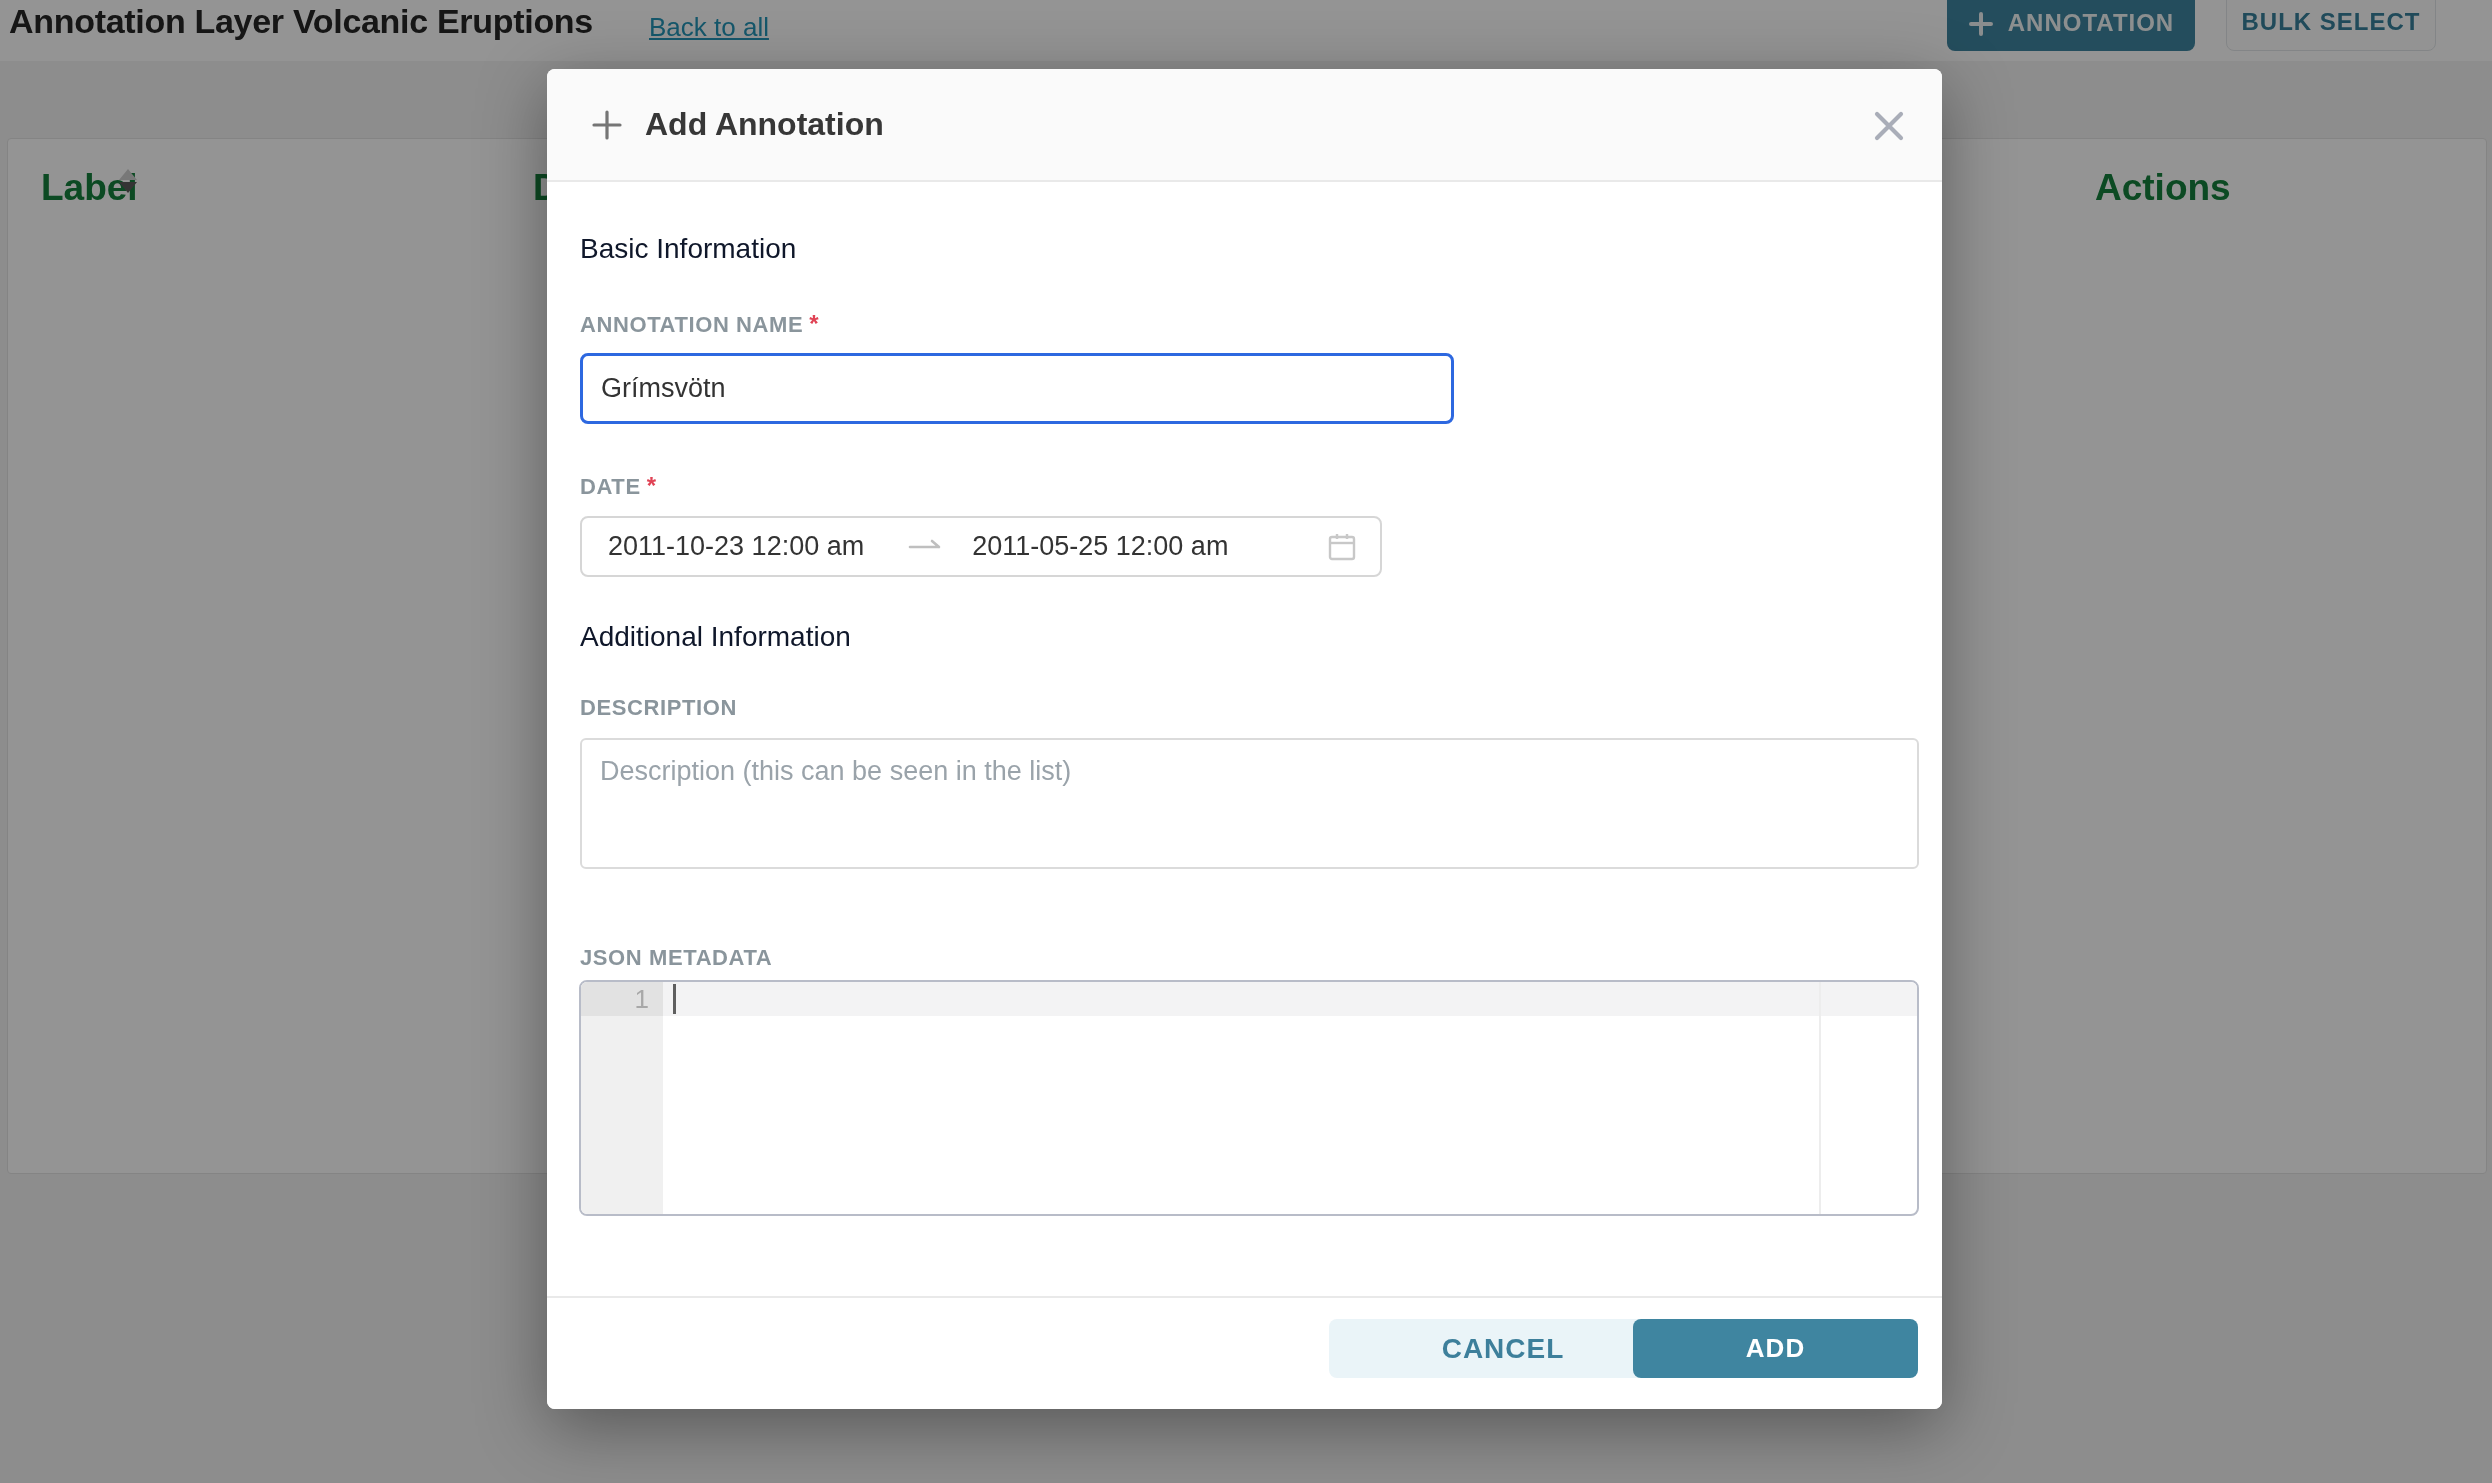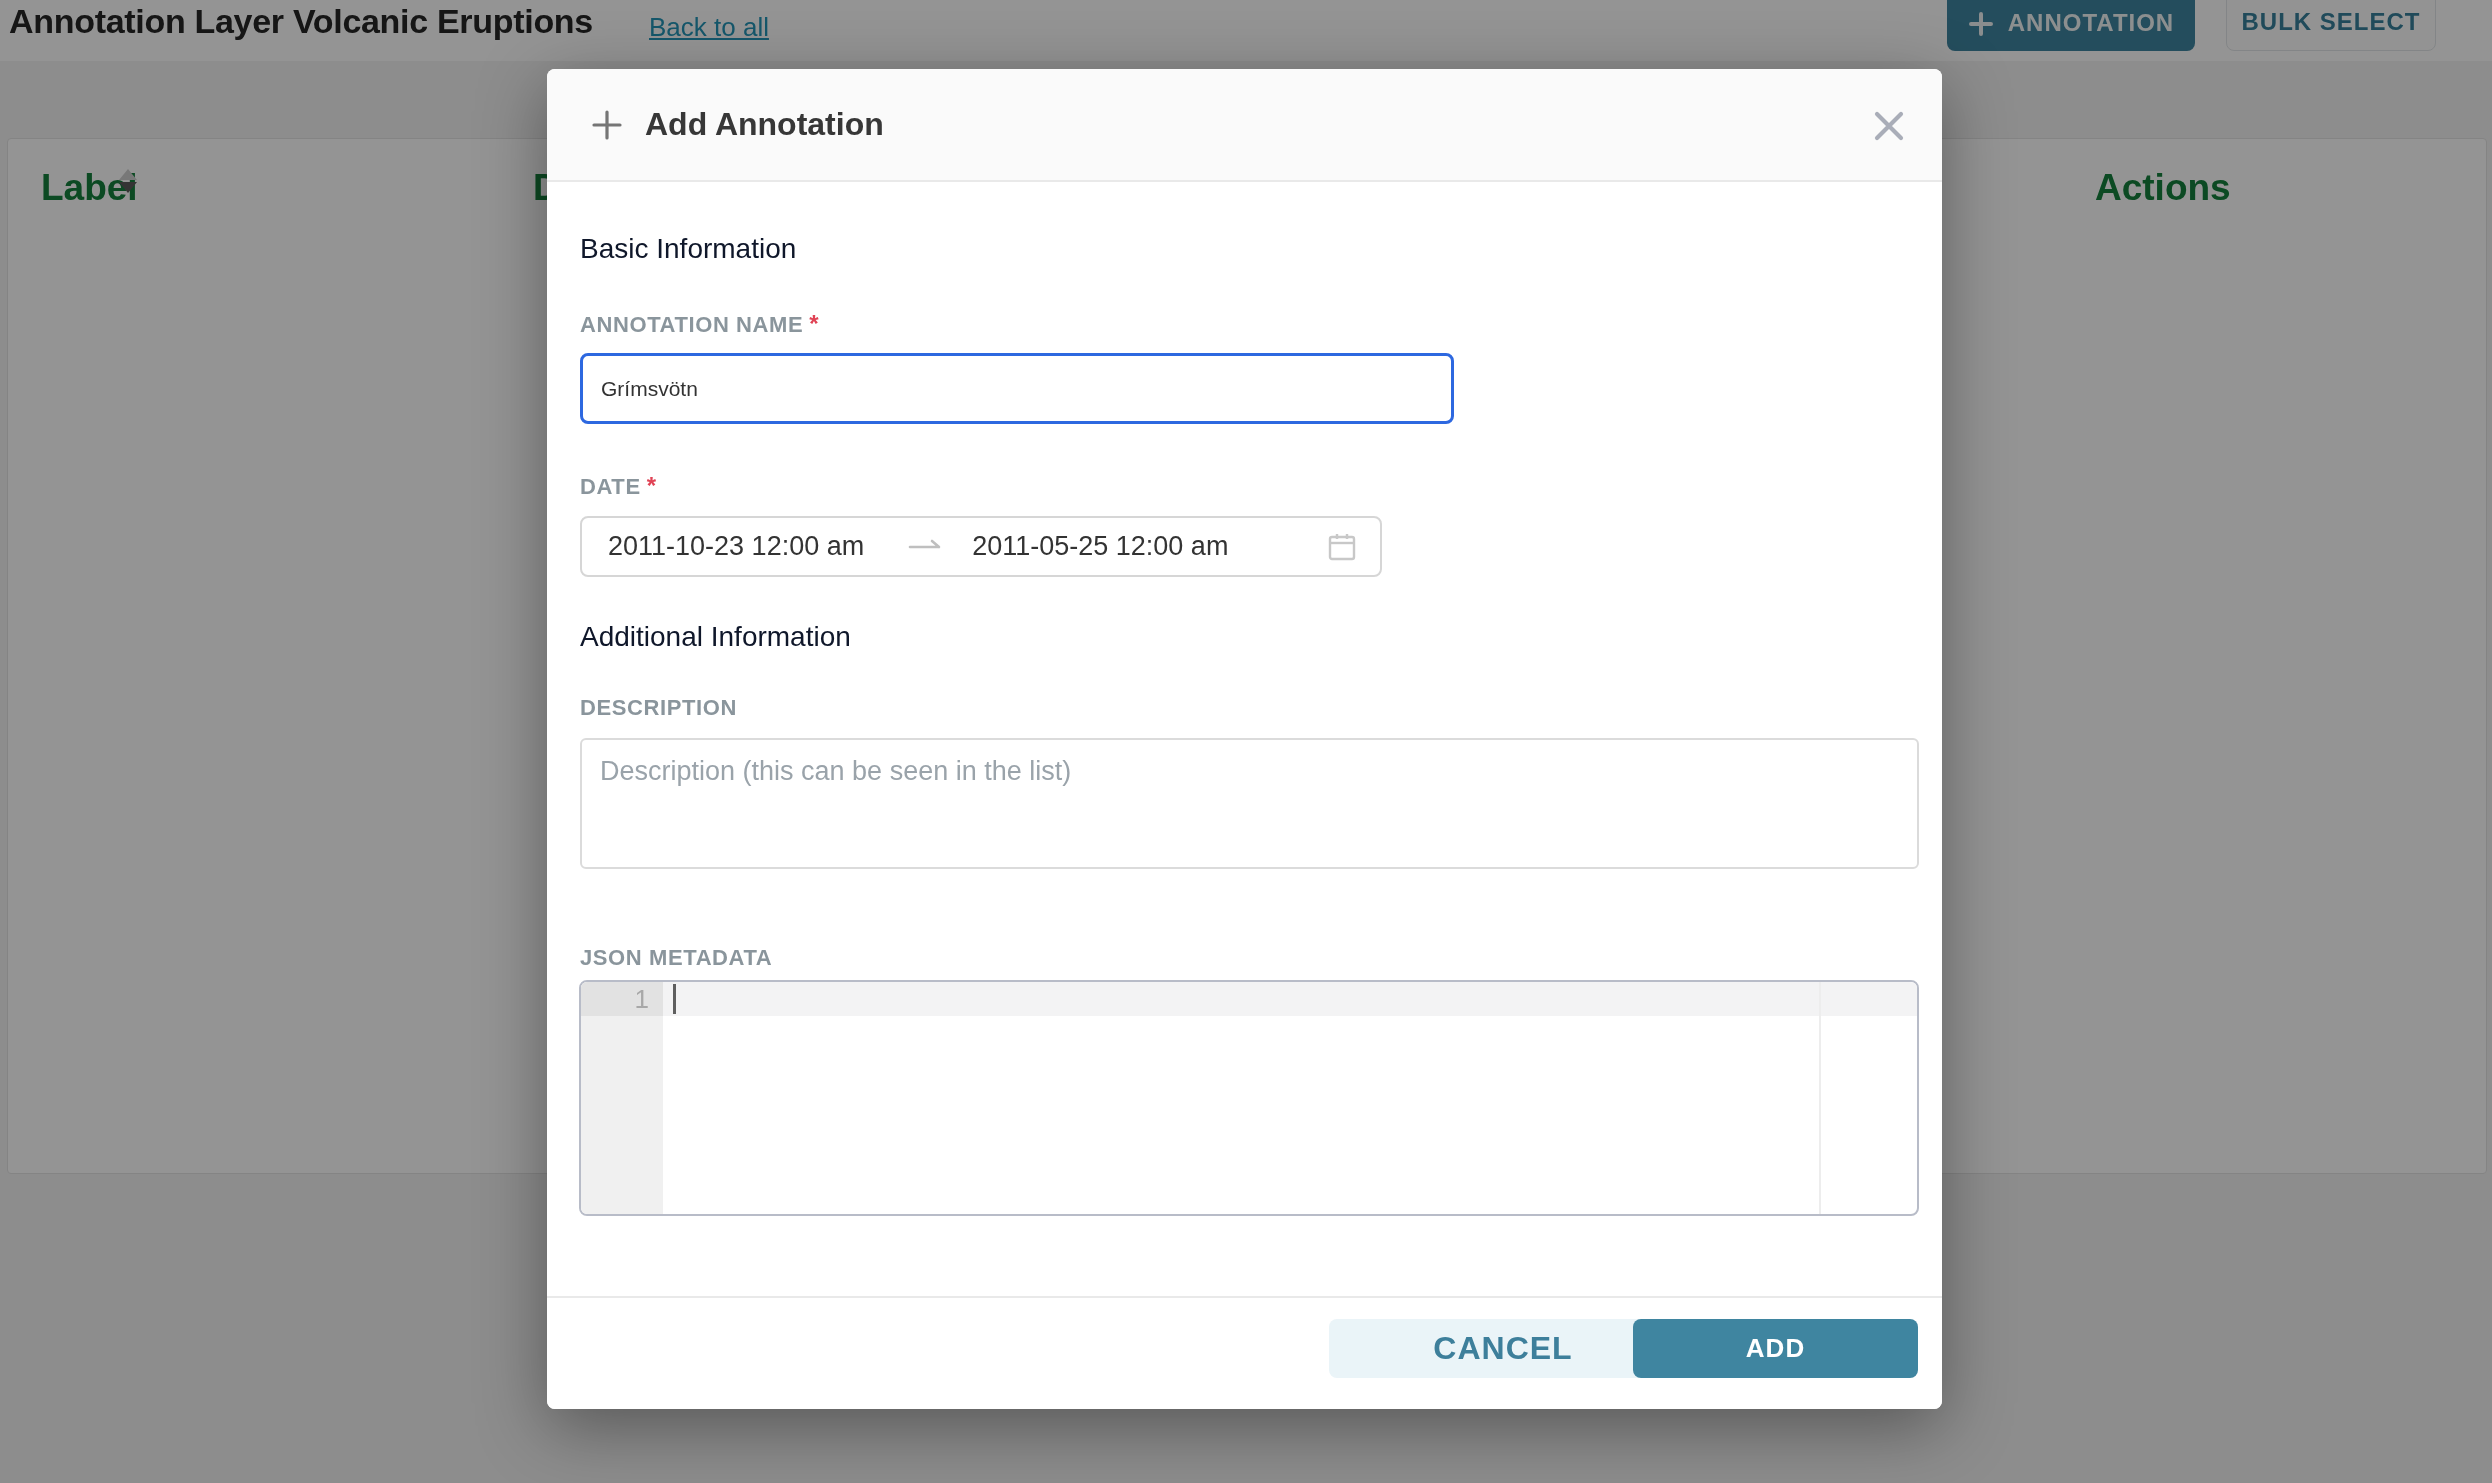--- a/index.html
+++ b/index.html
@@ -38,21 +38,21 @@
   .modal-header { position:absolute; top:0; left:0; right:0; height:113px; background:#fafafa;
      border-bottom:2px solid #e9e9e9; border-radius:8px 8px 0 0; display:flex; align-items:center; padding-left:42px; }
   .modal-title { font-size:32px; font-weight:600; color:#373737; margin-left:20px; }
   .modal-close { position:absolute; right:33px; top:37px; width:40px; height:40px; background:none; border:none; cursor:pointer; padding:0; }
 
   .section-heading { position:absolute; left:33px; font-size:28px; font-weight:500; color:#0f172a; }
   .field-label { position:absolute; left:33px; font-size:22px; font-weight:600; color:#8a959c; letter-spacing:0.6px; }
   .req { color:#e04355; margin-left:6px; font-size:24px; }
 
   .name-input { position:absolute; left:33px; top:284px; width:874px; height:71px; border:3px solid #2d68e0; border-radius:8px;
-     font-size:21px; color:#333333; padding:0 18px; outline:none; font-family:inherit; background:#fff; }
+     font-size:27px; color:#333333; padding:0 18px; outline:none; font-family:inherit; background:#fff; }
 
   .date-box { position:absolute; left:33px; top:447px; width:802px; height:61px; border:2px solid #d6d6d6; border-radius:8px;
      background:#fff; display:flex; align-items:center; padding:0 22px 0 26px; cursor:pointer; }
   .date-text { font-size:27px; color:#333333; white-space:nowrap; }
   .date-arrow { margin:0 30px 0 44px; display:flex; align-items:center; }
   .cal-icon { margin-left:auto; display:flex; align-items:center; }
 
   .desc-area { position:absolute; left:33px; top:669px; width:1339px; height:131px; border:2px solid #dbdbdb; border-radius:6px;
      font-size:27px; color:#333; padding:16px 18px; resize:none; outline:none; font-family:inherit; }
   .desc-area::placeholder { color:#9aa3aa; opacity:1; }
@@ -62,21 +62,21 @@
   .json-gutter { position:absolute; left:0; top:0; bottom:0; width:82px; background:#f0f0f0; }
   .gutter-cell-active { position:absolute; left:0; top:0; width:82px; height:34px; background:#e2e2e2;
      font-size:26px; color:#a8a8a8; text-align:right; padding:2px 14px 0 0; }
   .active-line { position:absolute; left:82px; top:0; right:0; height:34px; background:#f3f3f4; }
   .json-cursor { position:absolute; left:92px; top:2px; width:3px; height:30px; background:#5f5f5f; }
   .print-margin { position:absolute; left:1238px; top:0; bottom:0; width:2px; background:#ededed; }
 
   .modal-footer { position:absolute; left:0; right:0; bottom:0; height:113px; background:#ffffff;
      border-top:2px solid #e9e9e9; border-radius:0 0 8px 8px; }
   .btn-cancel { position:absolute; left:782px; top:21px; width:348px; height:59px; background:#eaf4f8; border:none; border-radius:8px;
-     color:#3d7f9b; font-size:32px; font-weight:600; letter-spacing:1px; cursor:pointer; font-family:inherit; }
+     color:#3d7f9b; font-size:28px; font-weight:600; letter-spacing:1px; cursor:pointer; font-family:inherit; }
   .btn-add { position:absolute; left:1086px; top:21px; width:285px; height:59px; background:#3f85a0; border:none; border-radius:8px;
      color:#ffffff; font-size:26px; font-weight:600; letter-spacing:1px; cursor:pointer; font-family:inherit; }
 </style>
 </head>
 <body>
 
 <div class="stage">
 
   <div class="page-header">
     <div class="page-title">Annotation Layer Volcanic Eruptions</div>

